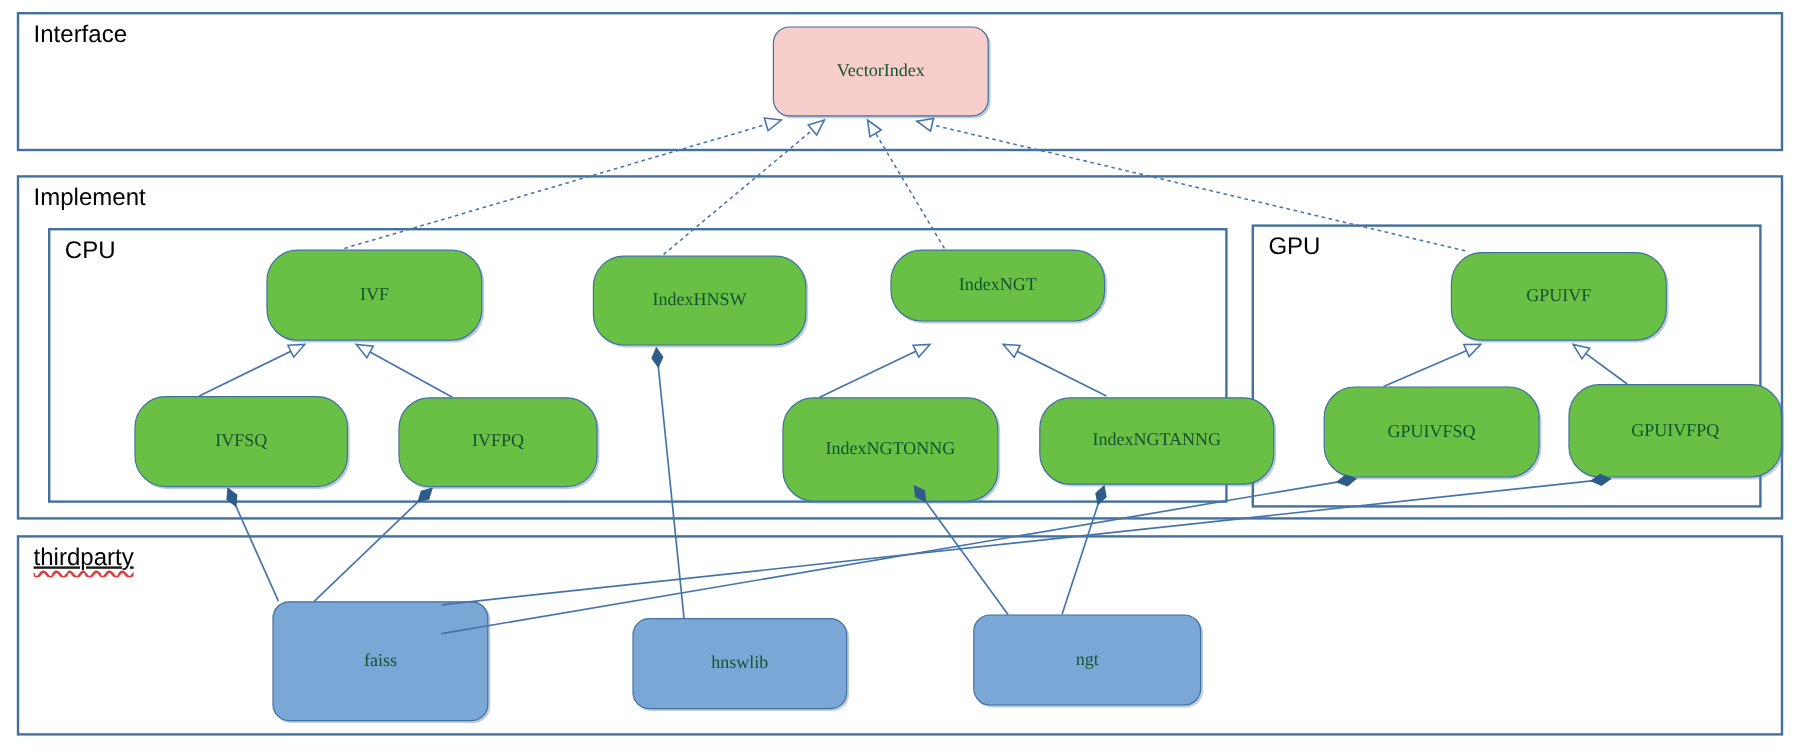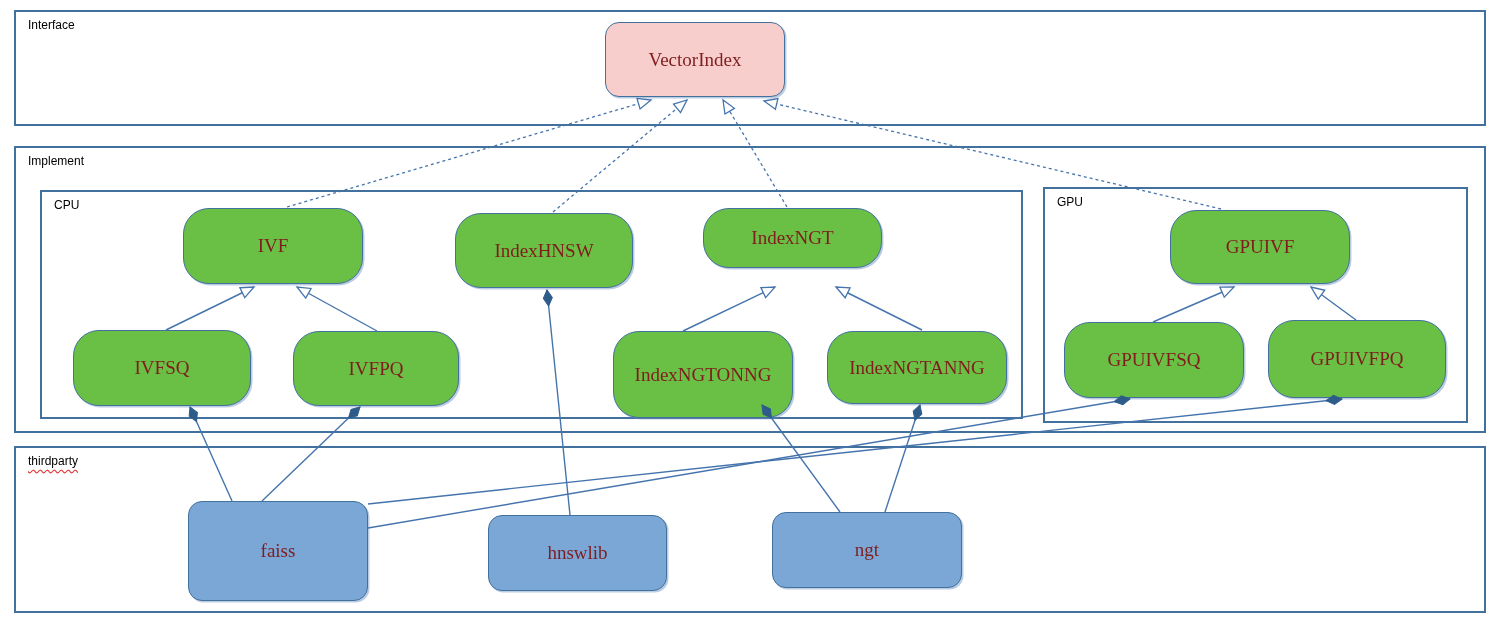--- a/index.html
+++ b/index.html
@@ -1,27 +1,27 @@
 <!DOCTYPE html>
 <html><head>
 <meta charset="utf-8">
 <style>
   html,body{margin:0;padding:0;background:#ffffff;}
   body{width:1503px;height:628px;position:relative;font-family:"Liberation Sans",sans-serif;overflow:hidden;}
 
   
   .group{position:absolute;border:2px solid #41719c;background:transparent;box-sizing:border-box;}
-  .group-label{position:absolute;left:12px;top:6px;font-size:12px;color:#000;font-family:"Liberation Sans",sans-serif;}
-  .squiggle-outer{text-decoration-color:#1a1a1a;}
+  .group-label{position:absolute;left:12px;top:6px;font-size:20px;color:#000;font-family:"Liberation Sans",sans-serif;}
+  .squiggle-outer{text-decoration:underline;text-decoration-color:#1a1a1a;}
   .squiggle-inner{text-decoration:underline wavy #e03a3a;text-underline-offset:4px;}
 
   
   .node{position:absolute;box-sizing:border-box;border-radius:14px;display:flex;align-items:center;justify-content:center;
-        font-family:"Liberation Serif",serif;font-size:19px;color:#7f1d1d;
-        border:1.6px solid #41719c;box-shadow:1.5px 1.5px 0 rgba(104,140,190,.45);}
+        font-family:"Liberation Serif",serif;font-size:15px;color:#14532d;
+        border:1.6px solid #41719c;box-shadow:1.5px 1.5px 0 rgba(104,140,190,.45);margin-left:39px;}
   .node-interface{background:#f8cecd;}
   .node-impl{background:#6abf45;border-radius:26px;}
   .node-lib{background:#7ba7d7;}
 
   
   #wires{position:absolute;left:0;top:0;pointer-events:none;}
   .edge{stroke:#4574ad;stroke-width:1.4;fill:none;}
   .edge.dashed{stroke-dasharray:3 3;stroke-width:1.3;}
 </style>
 </head>
@@ -68,21 +68,21 @@
 
 <div class="node node-impl" style="left:73px;top:330px;width:178px;height:76px">
   <span>IVFSQ</span>
 </div>
 <div class="node node-impl" style="left:293px;top:331px;width:166px;height:75px">
   <span>IVFPQ</span>
 </div>
 <div class="node node-impl" style="left:613px;top:331px;width:180px;height:87px">
   <span>IndexNGTONNG</span>
 </div>
-<div class="node node-impl" style="left:827px;top:331px;width:180px;height:73px">
+<div class="node node-impl" style="left:827px;top:331px;width:196px;height:73px">
   <span>IndexNGTANNG</span>
 </div>
 <div class="node node-impl" style="left:1064px;top:322px;width:180px;height:76px">
   <span>GPUIVFSQ</span>
 </div>
 <div class="node node-impl" style="left:1268px;top:320px;width:178px;height:78px">
   <span>GPUIVFPQ</span>
 </div>
 
 <div class="node node-lib" style="left:188px;top:501px;width:180px;height:100px">

